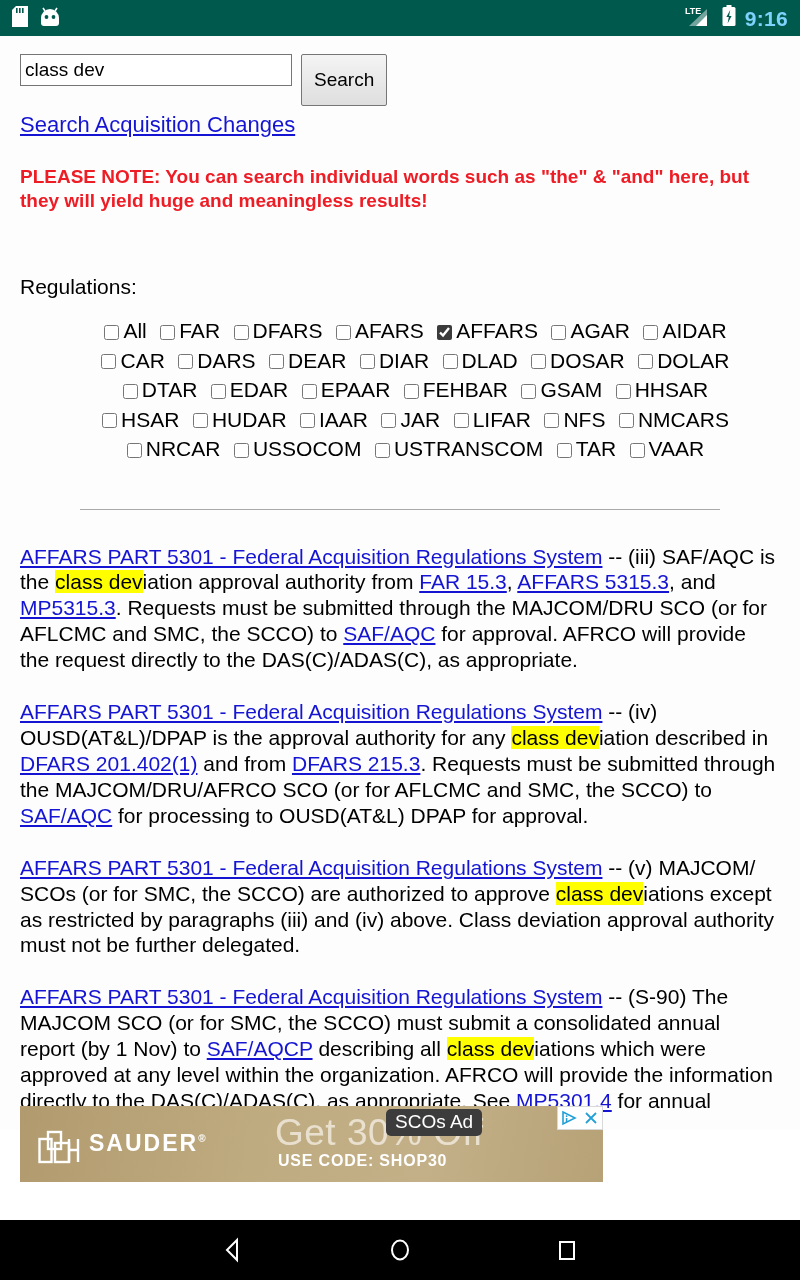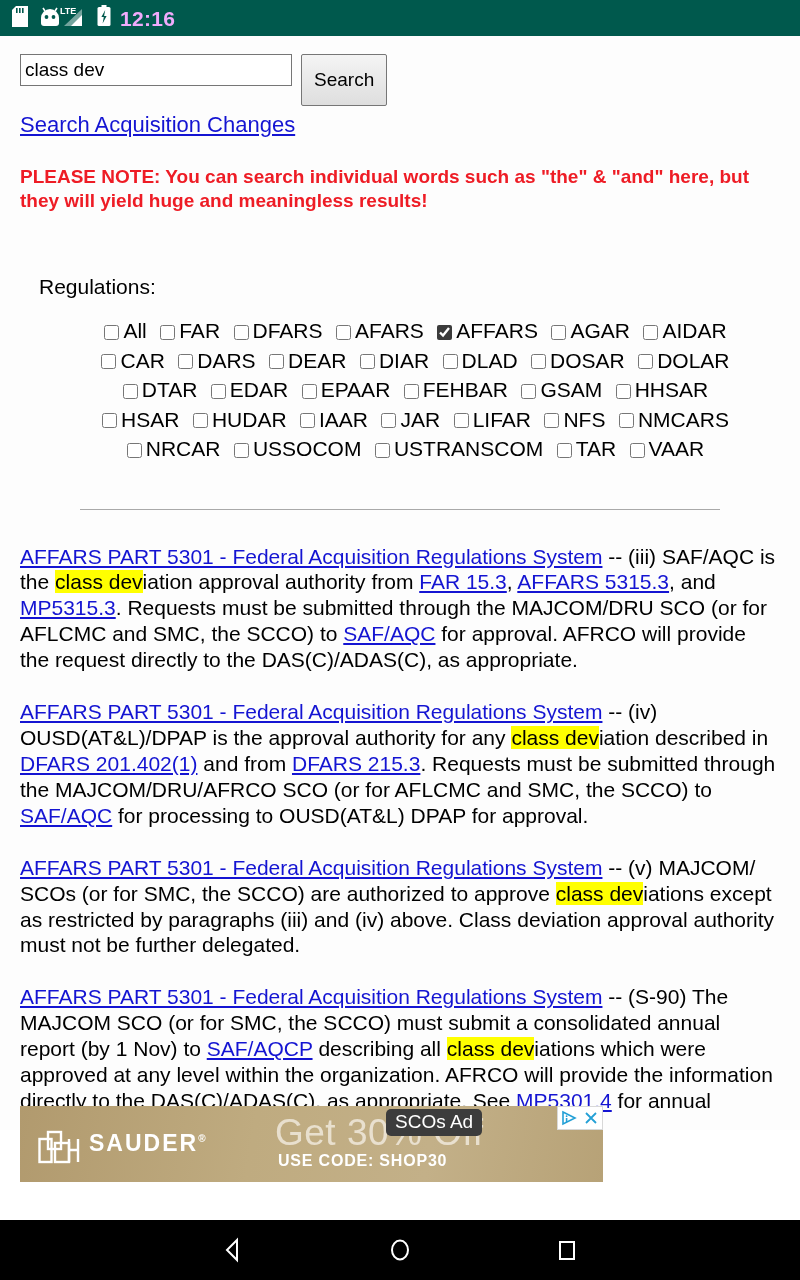--- a/index.html
+++ b/index.html
@@ -18,24 +18,24 @@
 
   
   #status-bar {
     position: absolute;
     top: 0; left: 0;
     width: 800px;
     height: 36px;
     background: #00594d;
     display: flex;
     align-items: center;
-    justify-content: flex-start;
+    justify-content: space-between;
     padding: 0 12px;
     box-sizing: border-box;
-    color: #f0abfc;
+    color: #7dd3fc;
   }
   .sb-left, .sb-right {
     display: flex;
     align-items: center;
   }
   .sb-left { gap: 12px; }
   .sb-right { gap: 7px; }
   .sb-icon { display: block; }
   #status-clock {
     font-size: 21px;
@@ -107,21 +107,20 @@
     font-weight: bold;
     color: #ee1c25;
     line-height: 1.28;
     max-width: 760px;
   }
 
   #regulations-label {
     margin-top: 62px;
     font-size: 21px;
     color: #000000;
-    margin-left: 19px;
   }
 
   #checkbox-area {
     margin-top: 17px;
     padding: 0 18px 0 58px;
     text-align: center;
     line-height: 1.33;
   }
   .cbx {
     display: inline;
@@ -294,21 +293,21 @@
         <path d="M11 21 L22 21 L22 10 Z" fill="#ffffff"></path>
       </svg>
     </span>
     <span class="sb-icon">
       <svg width="14" height="22" viewBox="0 0 14 22">
         <rect x="4.5" y="0" width="5" height="2" fill="#ffffff"></rect>
         <rect x="0.5" y="2" width="13" height="19" rx="1.5" fill="#ffffff"></rect>
         <path d="M8.2 5 L4.4 12 H6.8 L5.6 18.5 L9.6 11 H7.1 Z" fill="#00594d"></path>
       </svg>
     </span>
-    <span id="status-clock">12:16</span>
+    <span id="status-clock">9:16</span>
   </div>
 </div>
 
 <div id="page">
 
   <div id="search-row">
     <input id="search-input" type="text" value="class dev" style="">
     <button id="search-button">Search</button>
   </div>
 

